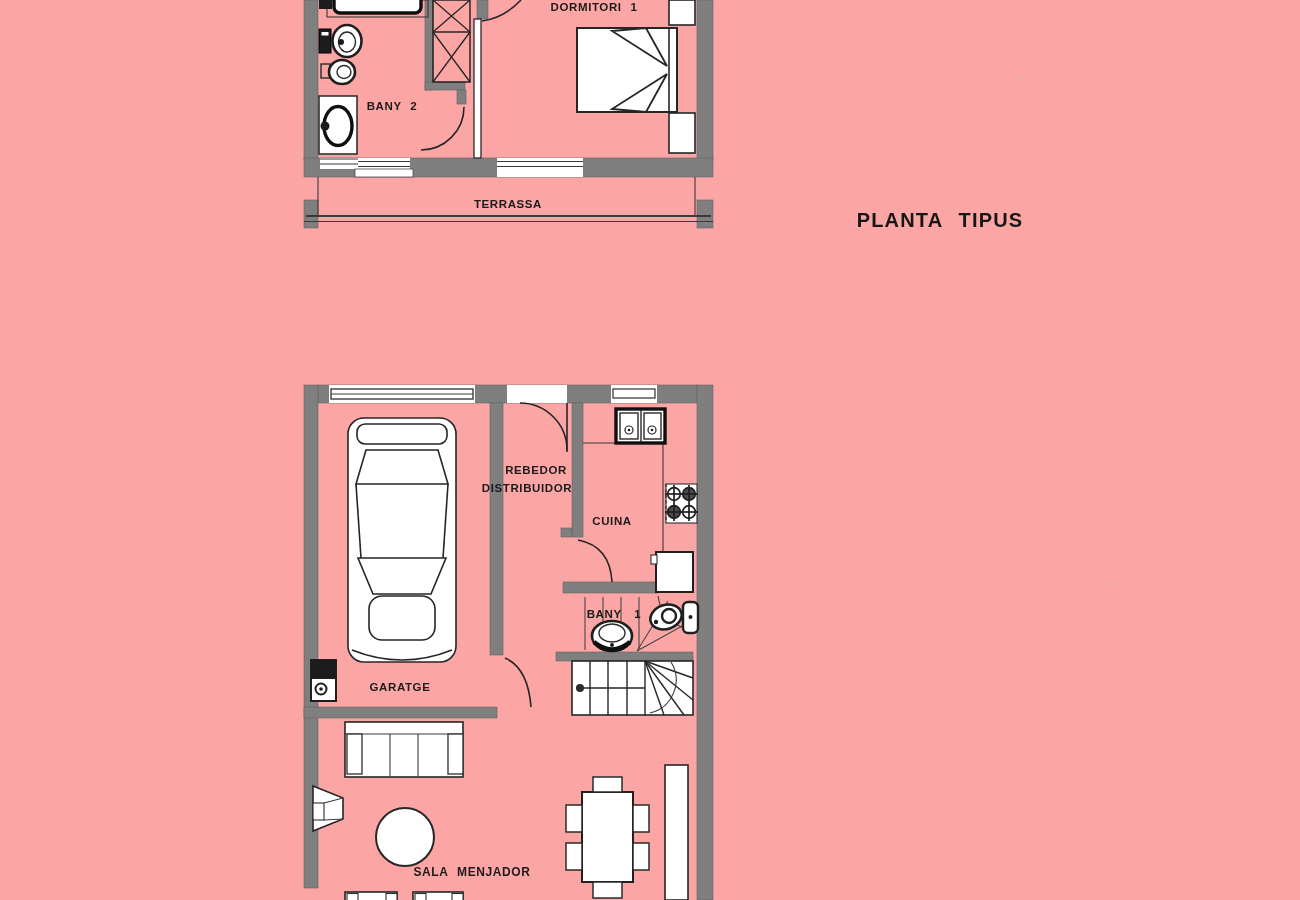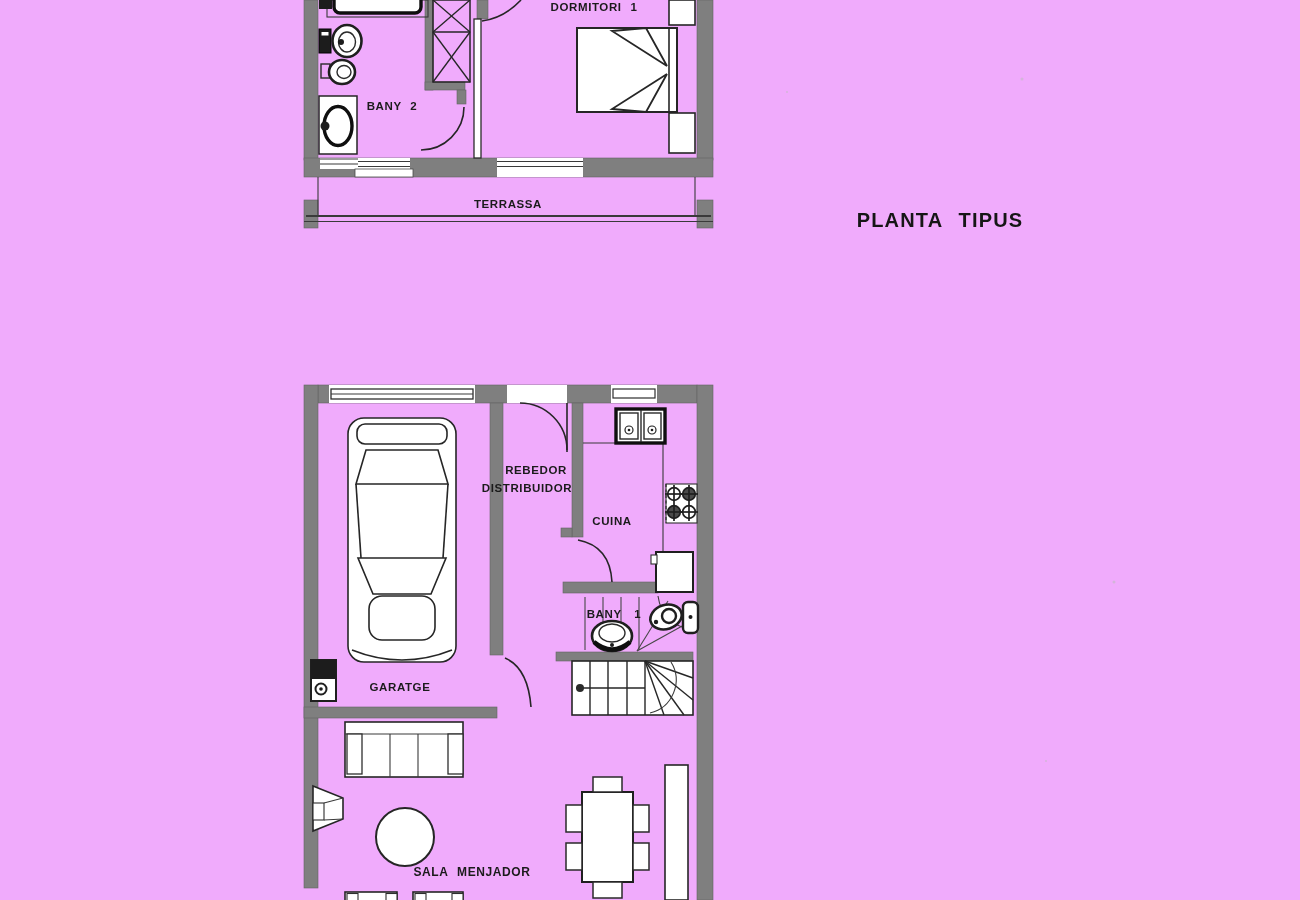--- a/index.html
+++ b/index.html
@@ -1,16 +1,16 @@
 <!DOCTYPE html>
 <html><head>
 <meta charset="utf-8">
 <style>
   html,body{margin:0;padding:0;background:#ffffff;width:1300px;height:900px;overflow:hidden;}
-  .page{position:relative;width:1300px;height:900px;background:#f0abfc;}
+  .page{position:relative;width:1300px;height:900px;background:#fca5a5;}
   svg{position:absolute;left:0;top:0;}
   .wall{fill:#7f7f7f;stroke:#636363;stroke-width:.6;}
   .ln{stroke:#262626;stroke-width:1.6;fill:none;}
   .lnthin{stroke:#3a3a3a;stroke-width:1.1;fill:none;}
   .fix{stroke:#1f1f1f;stroke-width:2.6;fill:#ffffff;}
   .fixthick{stroke:#0f0f0f;stroke-width:3.4;fill:#ffffff;}
   .fixin{stroke:#2a2a2a;stroke-width:1.4;fill:none;}
   .white{fill:#ffffff;}
   .dark{fill:#1c1c1c;}
   text.lbl{font-family:"Liberation Sans",sans-serif;font-weight:bold;font-size:11.5px;

